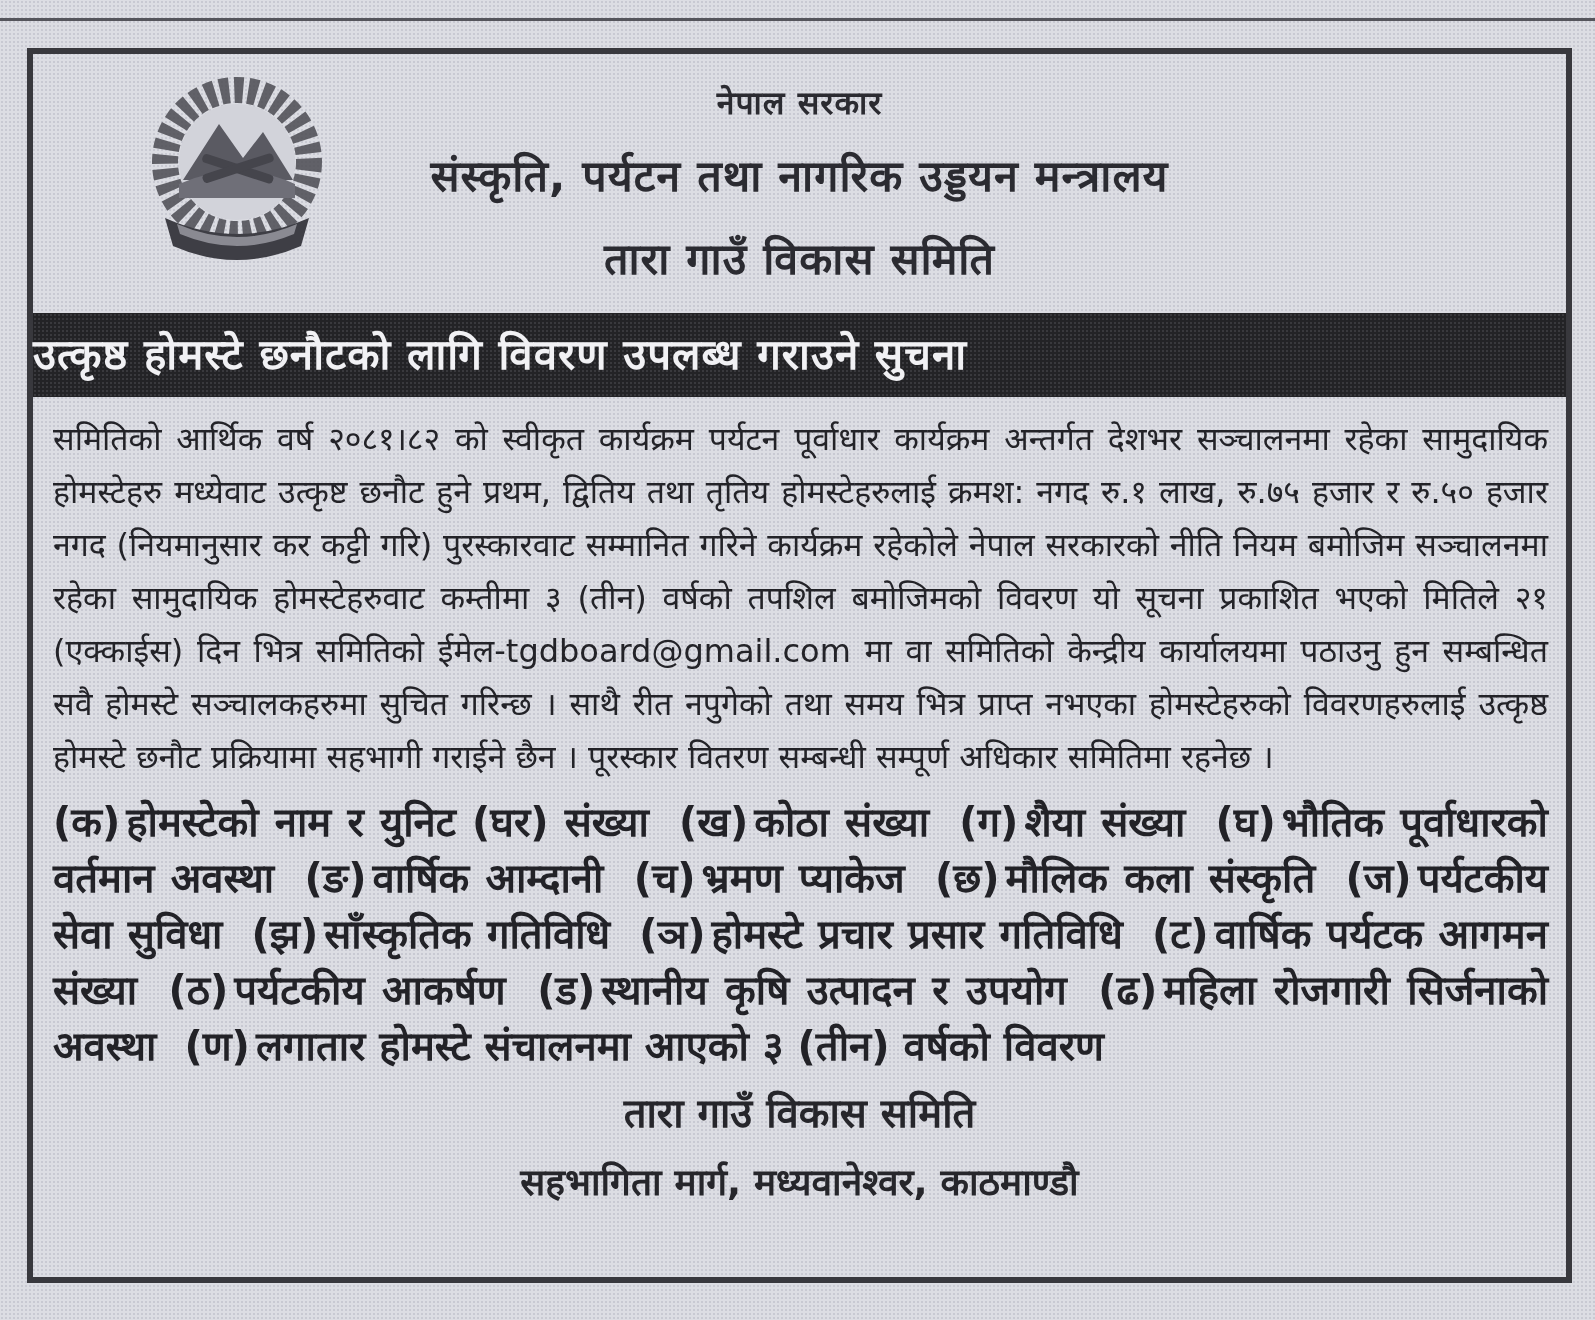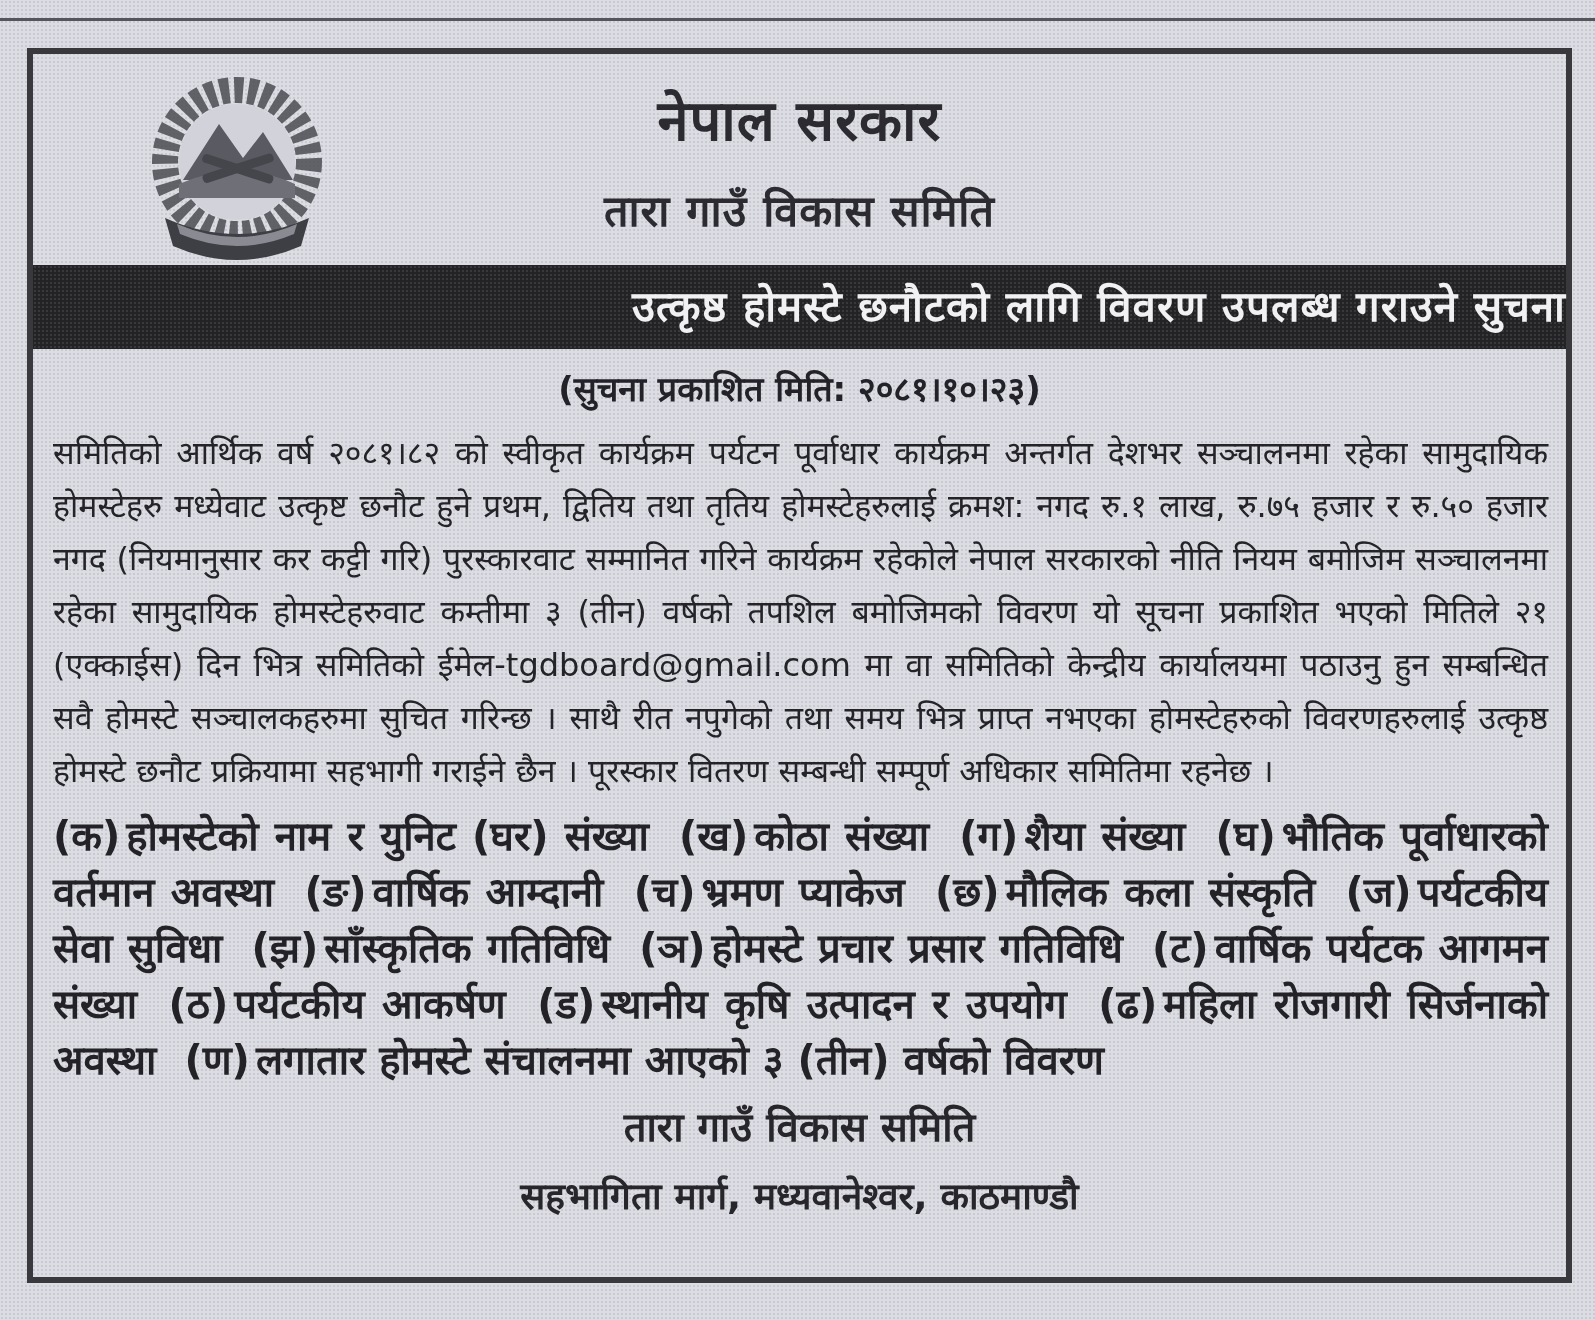--- a/index.html
+++ b/index.html
@@ -25,30 +25,30 @@
     position:absolute; left:27px; top:48px;
     width:1545px; height:1235px;
     border:6px solid #38383d;
     box-sizing:border-box;
   }
   .emblem {
     position:absolute; left:98px; top:18px;
     width:212px; height:198px;
   }
   .h-line { text-align:center; font-weight:bold; color:#2b2b31; letter-spacing:1px; }
-  .gov       { padding-top:26px; font-size:56px; }
+  .gov       { padding-top:26px; font-size:32px; }
   .ministry  { margin-top:22px;  font-size:43px; }
   .committee { margin-top:24px;  font-size:43px; }
   .banner {
     margin-top:26px;
     height:84px;
     background-color:#232326;
     background-image: radial-gradient(#39393d 1px, rgba(0,0,0,0) 1px);
     background-size:4px 4px;
-    text-align:right;
+    text-align:left;
   }
   .banner span {
     color:#f1f1f4; font-weight:bold; font-size:42px; line-height:84px; letter-spacing:1px;
   }
   .published {
     text-align:center; font-weight:bold; font-size:34px;
     margin-top:16px; color:#222228;
   }
   .body-text {
     margin:16px 18px 0 20px;
@@ -85,27 +85,27 @@
         <path d="M52 108 L88 52 L112 86 L132 60 L162 108 Z" fill="#5a5a62"></path>
         <path d="M48 112 Q106 86 164 112 L164 126 L48 126 Z" fill="#6f6f78"></path>
         <rect x="70" y="92" width="74" height="9" rx="4" fill="#45454c" transform="rotate(18 106 96)"></rect>
         <rect x="70" y="92" width="74" height="9" rx="4" fill="#45454c" transform="rotate(-18 106 96)"></rect>
         <path d="M34 146 Q106 178 178 146 L170 174 Q106 202 42 174 Z" fill="#3e3e45"></path>
         <path d="M46 152 Q106 178 166 152 L163 162 Q106 186 49 162 Z" fill="#8a8a92"></path>
       </svg>
     </div>
 
     <div class="h-line gov">नेपाल सरकार</div>
+    <div class="h-line ministry">संस्कृति, पर्यटन तथा नागरिक उड्डयन मन्त्रालय</div>
     <div class="h-line committee">तारा गाउँ विकास समिति</div>
 
     <div class="banner">
       <span>उत्कृष्ठ होमस्टे छनौटको लागि विवरण उपलब्ध गराउने सुचना</span>
     </div>
 
-    <div class="published">(सुचना प्रकाशित मिति: २०८१।१०।२३)</div>
 
     <p class="body-text">समितिको आर्थिक वर्ष २०८१।८२ को स्वीकृत कार्यक्रम पर्यटन पूर्वाधार कार्यक्रम अन्तर्गत देशभर सञ्चालनमा रहेका सामुदायिक होमस्टेहरु मध्येवाट उत्कृष्ट छनौट हुने प्रथम, द्वितिय तथा तृतिय होमस्टेहरुलाई क्रमश: नगद रु.१ लाख, रु.७५ हजार र रु.५० हजार नगद (नियमानुसार कर कट्टी गरि) पुरस्कारवाट सम्मानित गरिने कार्यक्रम रहेकोले नेपाल सरकारको नीति नियम बमोजिम सञ्चालनमा रहेका सामुदायिक होमस्टेहरुवाट कम्तीमा ३ (तीन) वर्षको तपशिल बमोजिमको विवरण यो सूचना प्रकाशित भएको मितिले २१ (एक्काईस) दिन भित्र समितिको ईमेल-tgdboard@gmail.com मा वा समितिको केन्द्रीय कार्यालयमा पठाउनु हुन सम्बन्धित सवै होमस्टे सञ्चालकहरुमा सुचित गरिन्छ । साथै रीत नपुगेको तथा समय भित्र प्राप्त नभएका होमस्टेहरुको विवरणहरुलाई उत्कृष्ठ होमस्टे छनौट प्रक्रियामा सहभागी गराईने छैन । पूरस्कार वितरण सम्बन्धी सम्पूर्ण अधिकार समितिमा रहनेछ ।</p>
 
 
     <p class="details-list"><span class="d-label">(क)</span><span class="d-text">होमस्टेको नाम र युनिट (घर) संख्या</span> <span class="d-label">(ख)</span><span class="d-text">कोठा संख्या</span> <span class="d-label">(ग)</span><span class="d-text">शैया संख्या</span> <span class="d-label">(घ)</span><span class="d-text">भौतिक पूर्वाधारको वर्तमान अवस्था</span> <span class="d-label">(ङ)</span><span class="d-text">वार्षिक आम्दानी</span> <span class="d-label">(च)</span><span class="d-text">भ्रमण प्याकेज</span> <span class="d-label">(छ)</span><span class="d-text">मौलिक कला संस्कृति</span> <span class="d-label">(ज)</span><span class="d-text">पर्यटकीय सेवा सुविधा</span> <span class="d-label">(झ)</span><span class="d-text">साँस्कृतिक गतिविधि</span> <span class="d-label">(ञ)</span><span class="d-text">होमस्टे प्रचार प्रसार गतिविधि</span> <span class="d-label">(ट)</span><span class="d-text">वार्षिक पर्यटक आगमन संख्या</span> <span class="d-label">(ठ)</span><span class="d-text">पर्यटकीय आकर्षण</span> <span class="d-label">(ड)</span><span class="d-text">स्थानीय कृषि उत्पादन र उपयोग</span> <span class="d-label">(ढ)</span><span class="d-text">महिला रोजगारी सिर्जनाको अवस्था</span> <span class="d-label">(ण)</span><span class="d-text">लगातार होमस्टे संचालनमा आएको ३ (तीन) वर्षको विवरण</span> </p>
 
     <div class="f-committee">तारा गाउँ विकास समिति</div>
     <div class="f-address">सहभागिता मार्ग, मध्यवानेश्वर, काठमाण्डौ</div>
 
   </div>

